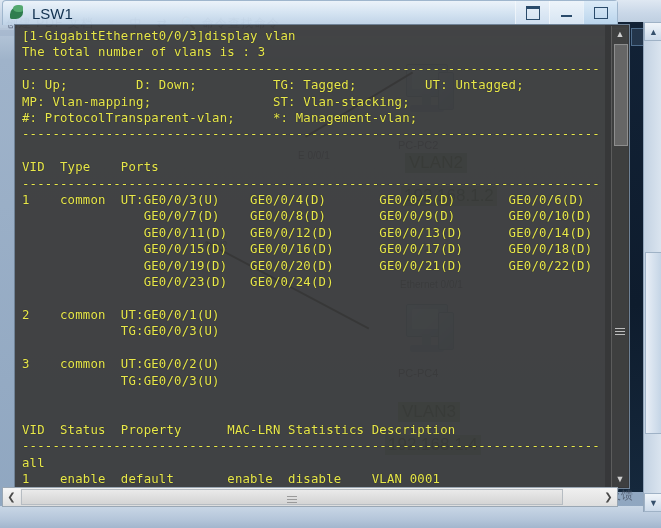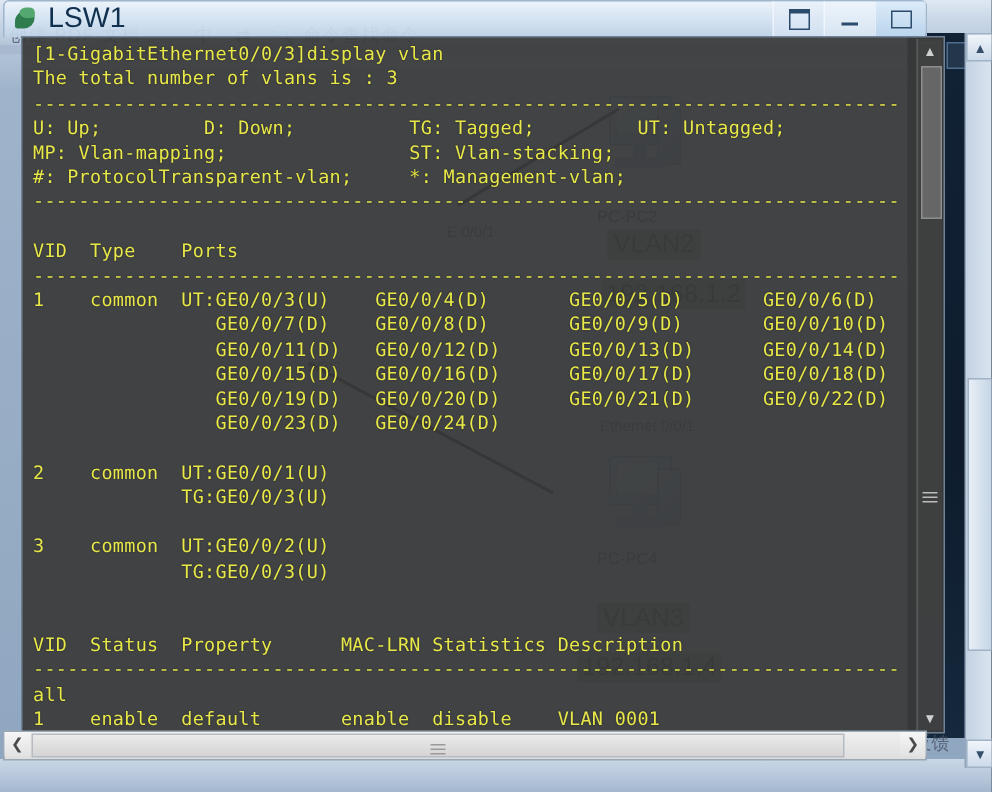--- a/index.html
+++ b/index.html
@@ -52,21 +52,21 @@
   .win{position:absolute;left:2px;top:0px;width:614px;height:510px;}
   .win-title{position:absolute;left:0;top:0;width:614px;height:24px;
     background:linear-gradient(180deg,rgba(236,243,250,.96) 0%,rgba(213,228,242,.95) 50%,rgba(191,211,231,.93) 100%);
     border:1px solid #9fb6cd;border-bottom:none;border-radius:4px 4px 0 0;
     display:flex;align-items:center;}
   .win-icon{width:18px;height:18px;margin-left:5px;position:relative;}
   .win-icon .leaf{position:absolute;left:2px;top:3px;width:13px;height:12px;
     background:#2f7d4f;border-radius:60% 10% 55% 12%;}
   .win-icon .leaf2{position:absolute;left:5px;top:1px;width:10px;height:7px;
     background:#54a86f;border-radius:55% 40% 30% 60%;}
-  .win-title-text{margin-left:6px;font-size:19px;color:#10304f;}
+  .win-title-text{margin-left:6px;font-size:15px;color:#10304f;}
   .win-btns{position:absolute;right:0;top:0;height:24px;display:flex;align-items:stretch;}
   .wbtn{width:33px;display:flex;align-items:center;justify-content:center;
     border-left:1px solid rgba(255,255,255,.5);font-size:12px;color:#20405f;}
   .wbtn.restore{background:linear-gradient(180deg,#e9f1f9,#cfdff0);}
   .wbtn.min{background:linear-gradient(180deg,#edf4fa,#d6e4f2);}
   .wbtn.max{background:linear-gradient(180deg,#dcebf8,#b9d4ec);}
   .wbtn-box{width:12px;height:10px;border:1.5px solid #2a4b6b;}
   .wbtn-box.rst{border-top-width:3px;}
   .wbtn-min{width:11px;height:0;border-bottom:2px solid #2a4b6b;margin-top:6px;}
 

